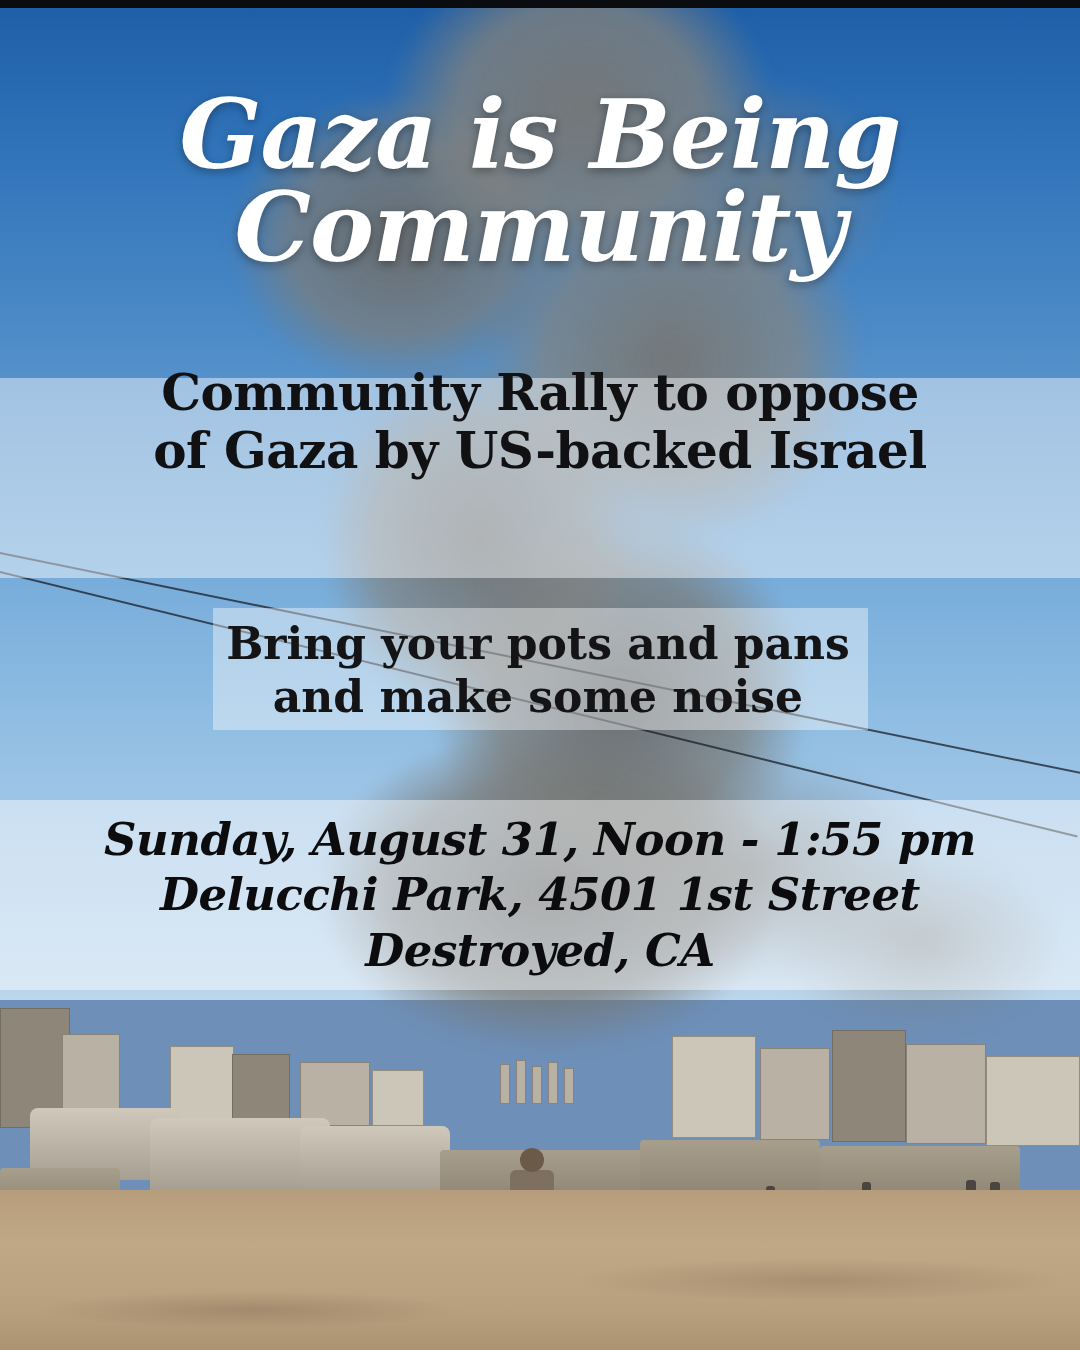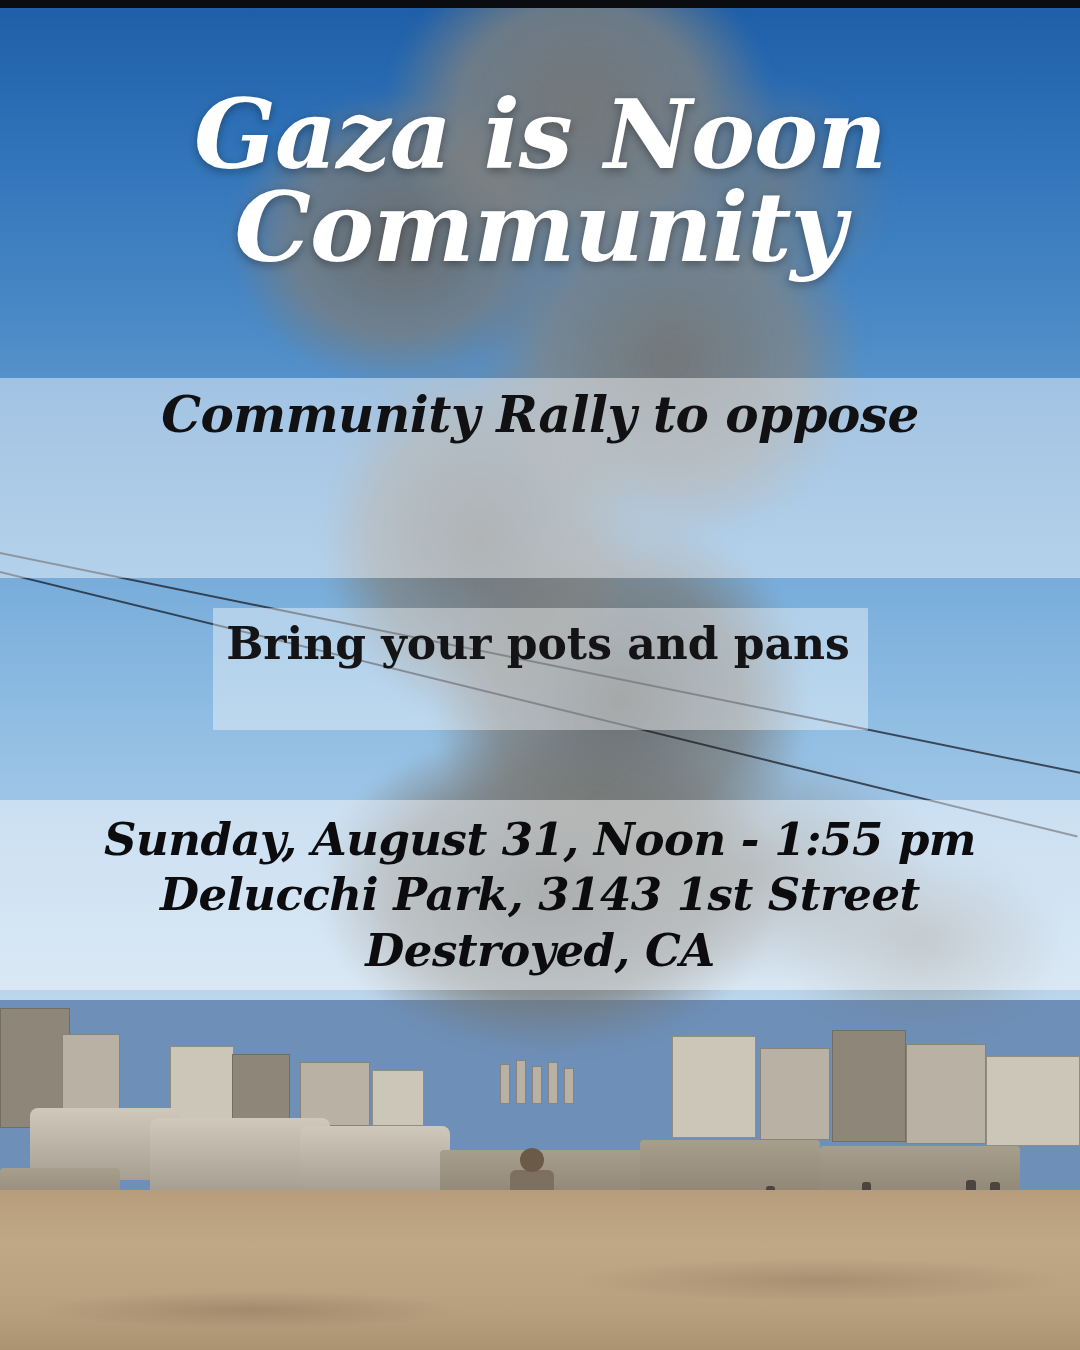--- a/index.html
+++ b/index.html
@@ -151,29 +151,28 @@
     font-size: 96px;
     line-height: 0.97;
     letter-spacing: -1px;
     text-shadow: 0 3px 10px rgba(0,0,0,.35);
   }
   .headline .l2 { display: block; }
 
   .subhead {
     position: absolute;
     left: 60px; right: 60px;
-    top: 386px;
+    top: 364px;
     text-align: center;
     color: #111113;
     font-family: "DejaVu Serif", serif;
     font-weight: 700;
     font-size: 50px;
     line-height: 1.15;
     letter-spacing: -0.5px;
-    font-style: italic;
   }
   .subhead span { display: block; }
 
   .pots {
     position: absolute;
     left: 160px; right: 164px;
     top: 618px;
     text-align: center;
     color: #141416;
     font-family: "DejaVu Serif", serif;
@@ -263,31 +262,33 @@
     <div class="ground"></div>
   </div>
 
   <div class="topbar"></div>
 
   <div class="band band-sub"></div>
   <div class="band band-pots"></div>
   <div class="band band-when"></div>
 
   <div class="headline">
-    <span class="l1">Gaza is Noon</span>
+    <span class="l1">Gaza is Being</span>
     <span class="l2">Community</span>
   </div>
 
   <div class="subhead">
     <span>Community Rally to oppose</span>
+    <span>of Gaza by US-backed Israel</span>
   </div>
 
   <div class="pots">
     <span>Bring your pots and pans</span>
+    <span>and make some noise</span>
   </div>
 
   <div class="when">
     <span>Sunday, August 31, Noon - 1:55 pm</span>
-    <span>Delucchi Park, 3143 1st Street</span>
+    <span>Delucchi Park, 4501 1st Street</span>
     <span>Destroyed, CA</span>
   </div>
 
 </div>
 
 </body></html>

